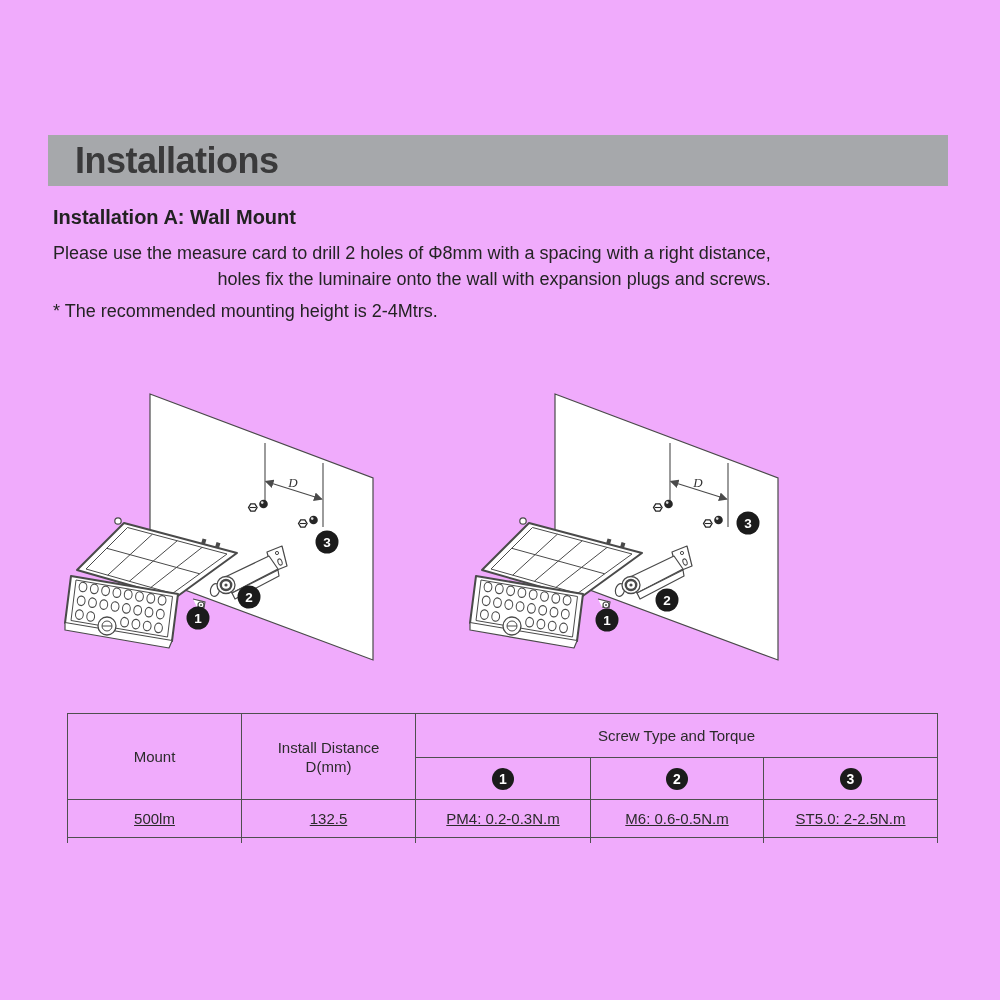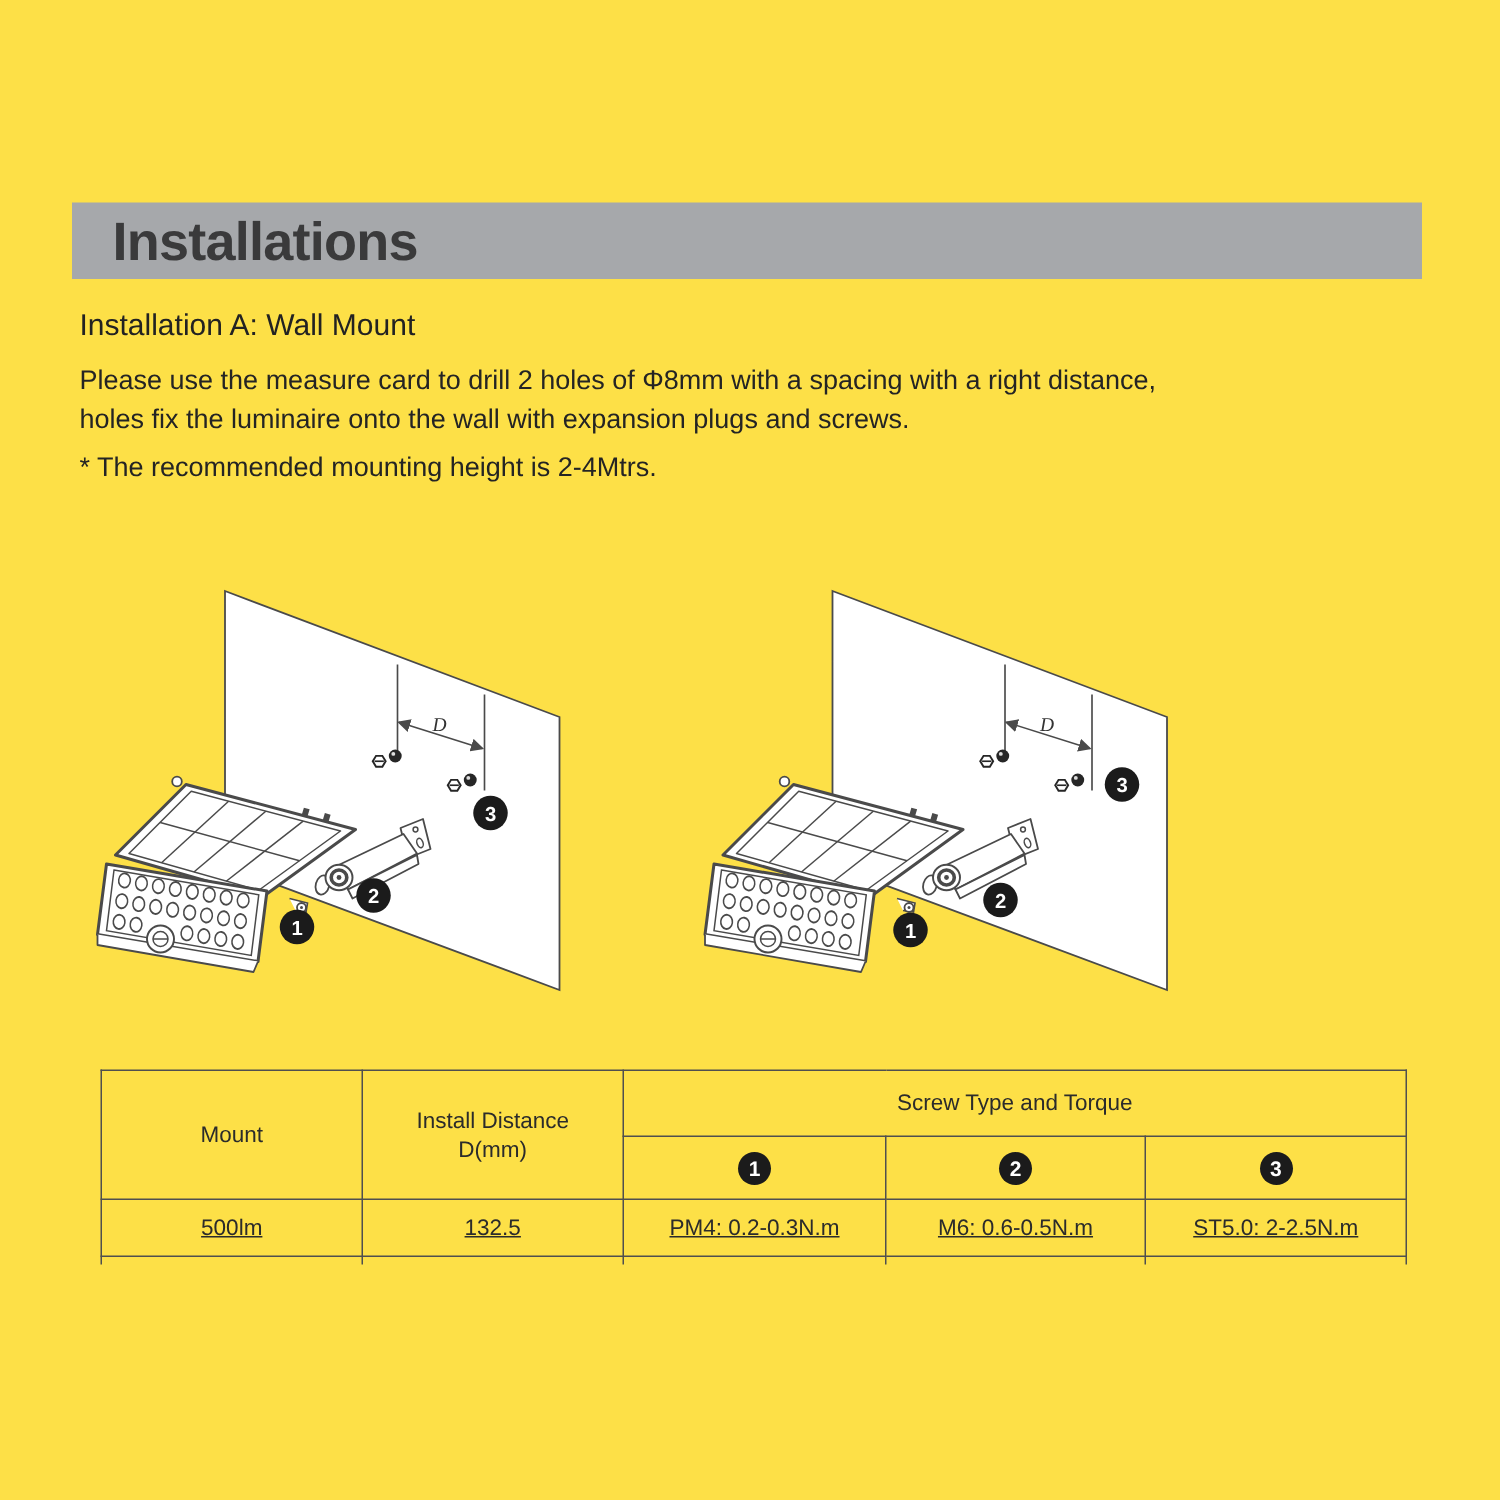--- a/index.html
+++ b/index.html
@@ -1,28 +1,28 @@
 <!DOCTYPE html>
 <html><head>
 <meta charset="utf-8">
 <style>
   html,body{margin:0;padding:0;background:#ffffff;}
   body{width:1000px;height:1000px;overflow:hidden;position:relative;
        font-family:"Liberation Sans","DejaVu Sans",sans-serif;color:#2b2b2b;}
-  .page{position:absolute;inset:0;background:#fde047;}
+  .page{position:absolute;inset:0;background:#f0abfc;}
 
   .titlebar{position:absolute;left:48px;top:135px;width:900px;height:51px;
             background:#a6a8ab;display:flex;align-items:center;}
   .titlebar .title{margin-left:27px;font-size:36px;font-weight:bold;
             letter-spacing:-0.5px;color:#3a3a3b;}
 
   .subheading{position:absolute;left:53px;top:206px;font-size:20px;
-            font-weight:normal;color:#222;margin:0;}
+            font-weight:bold;color:#222;margin:0;}
   .bodytext{position:absolute;left:53px;top:240px;font-size:18px;
-            line-height:26px;color:#242424;margin:0;}
+            line-height:26px;color:#242424;margin:0;text-align:right;}
   .notetext{position:absolute;left:53px;top:301px;font-size:18px;
             color:#242424;margin:0;}
 
   svg.diagram{position:absolute;top:380px;overflow:visible;}
   svg.diagram.left{left:55px;}
   svg.diagram.right{left:460px;}
   .badge-text{font-size:13.5px;font-weight:bold;fill:#ffffff;
             font-family:"Liberation Sans","DejaVu Sans",sans-serif;}
   .dim-label{font-size:13px;font-style:italic;fill:#333;
             font-family:"Liberation Serif","DejaVu Serif",serif;}

